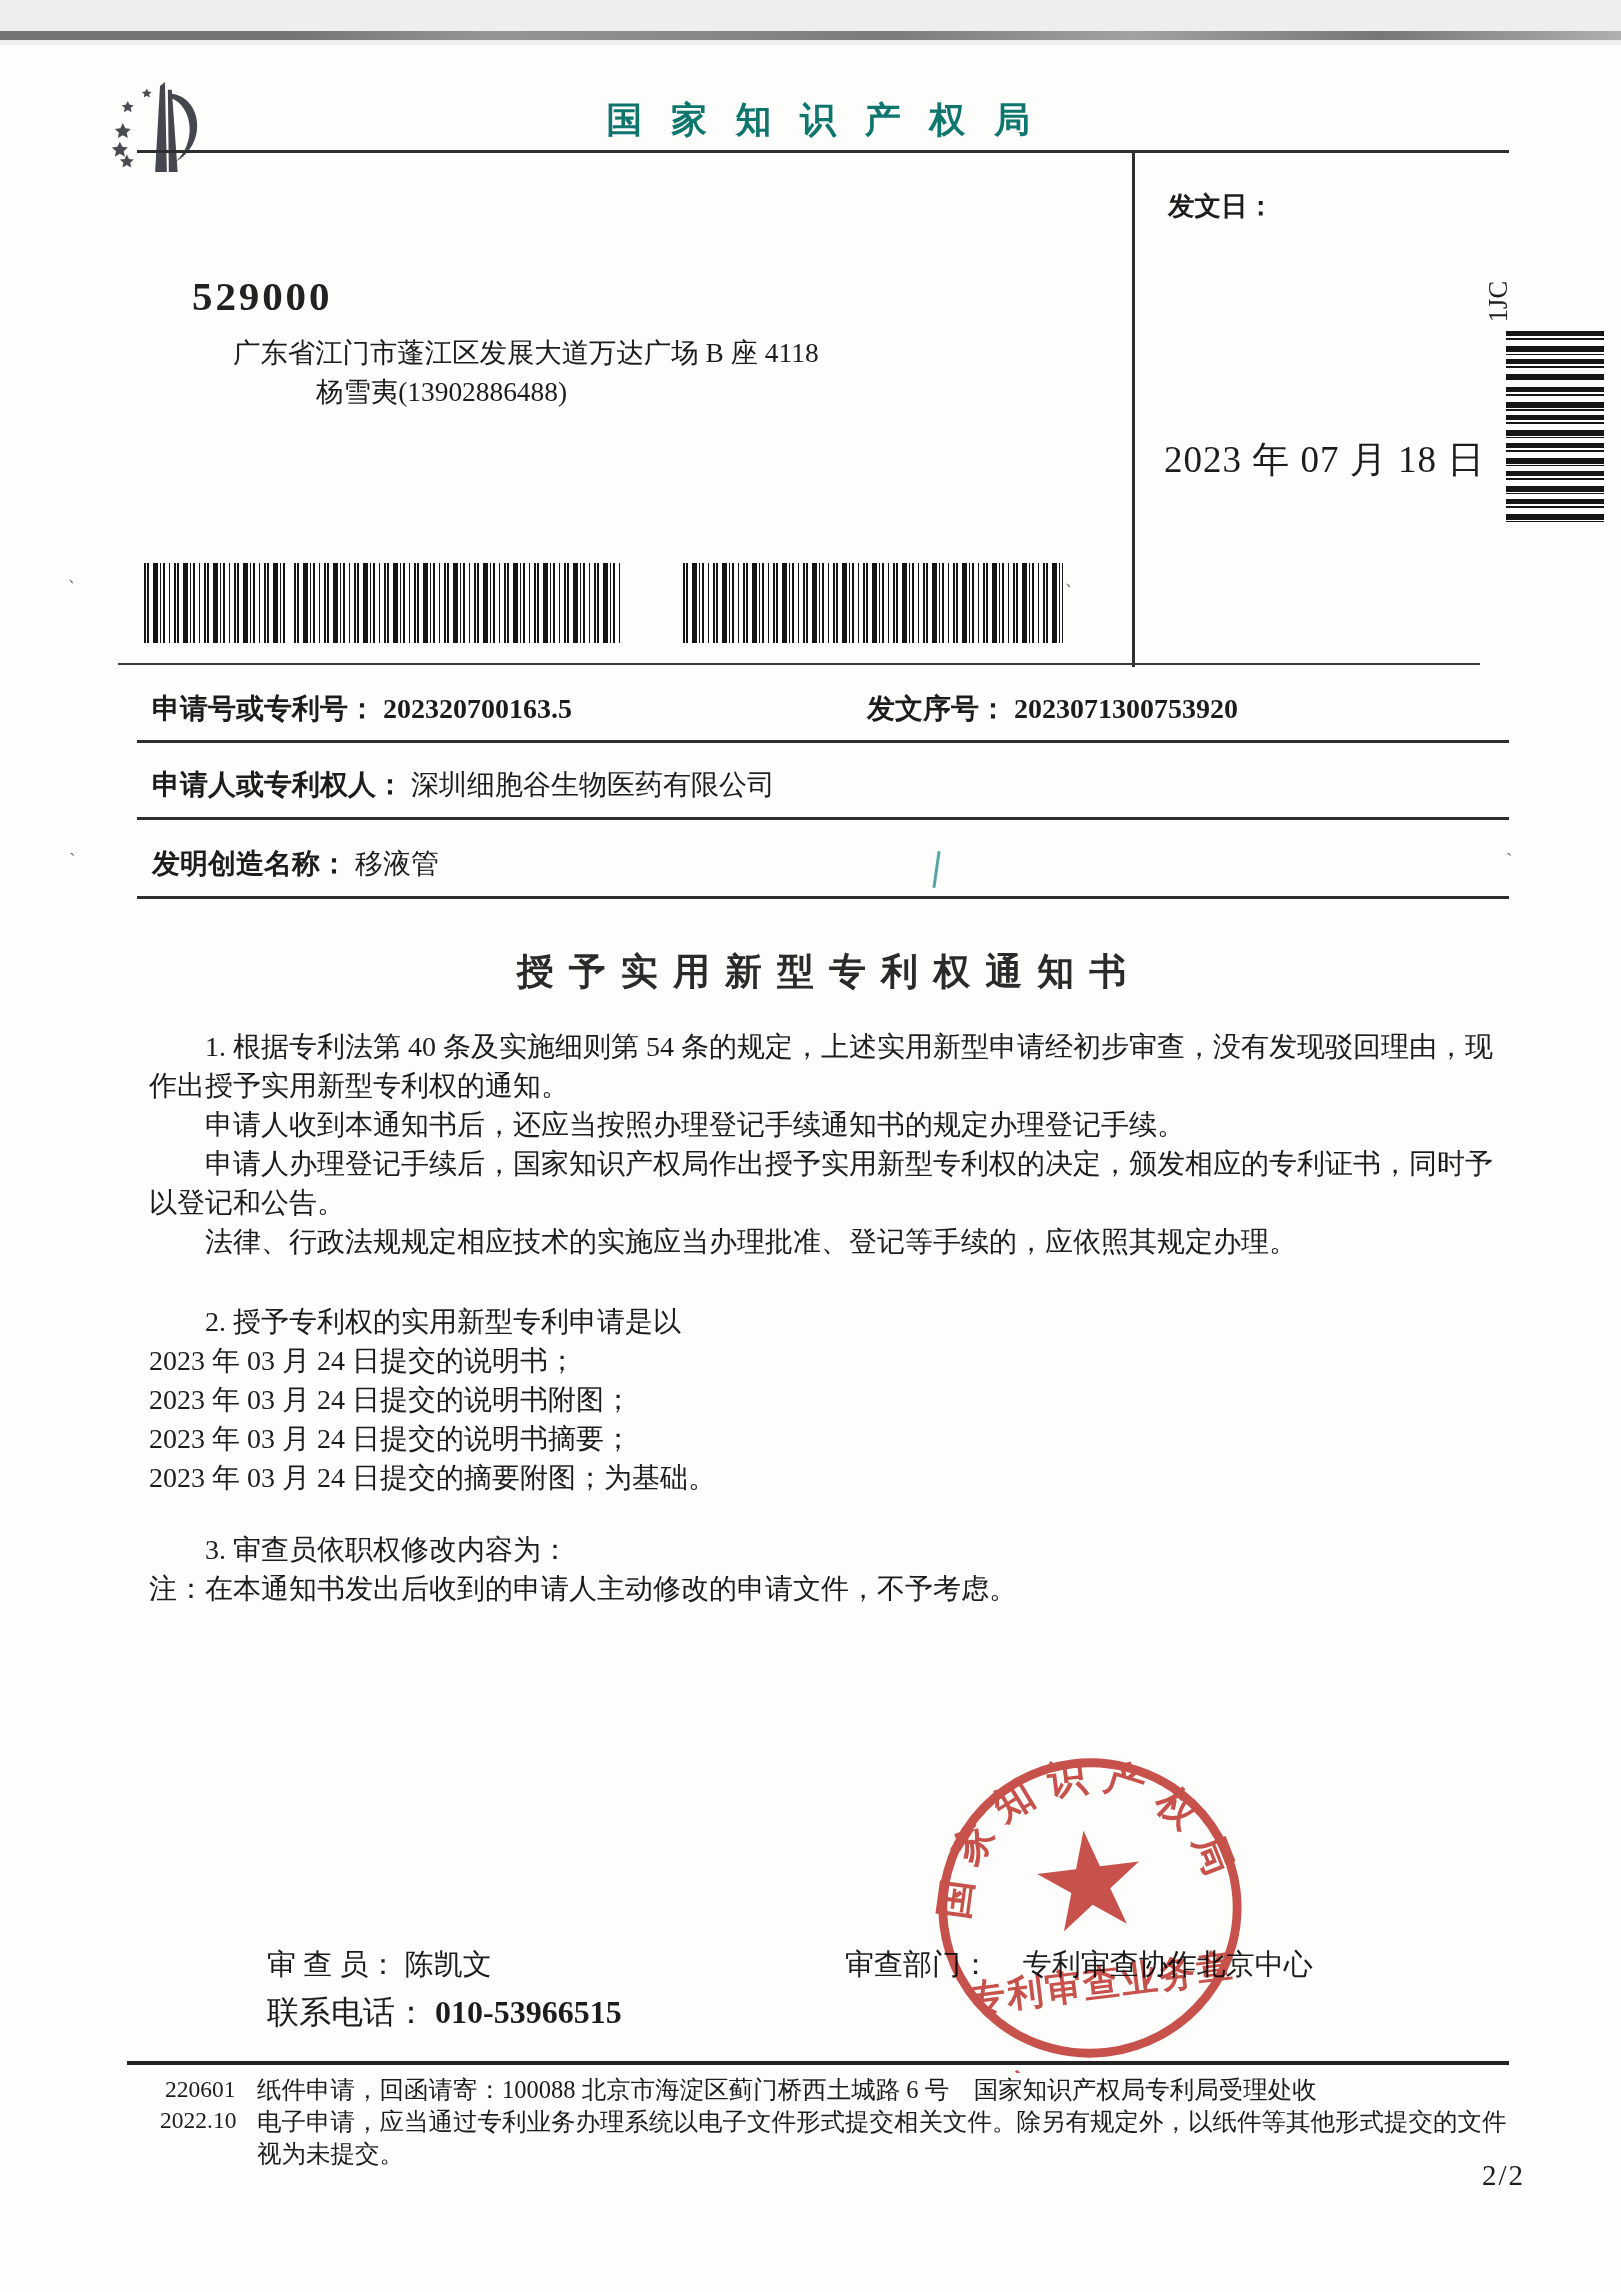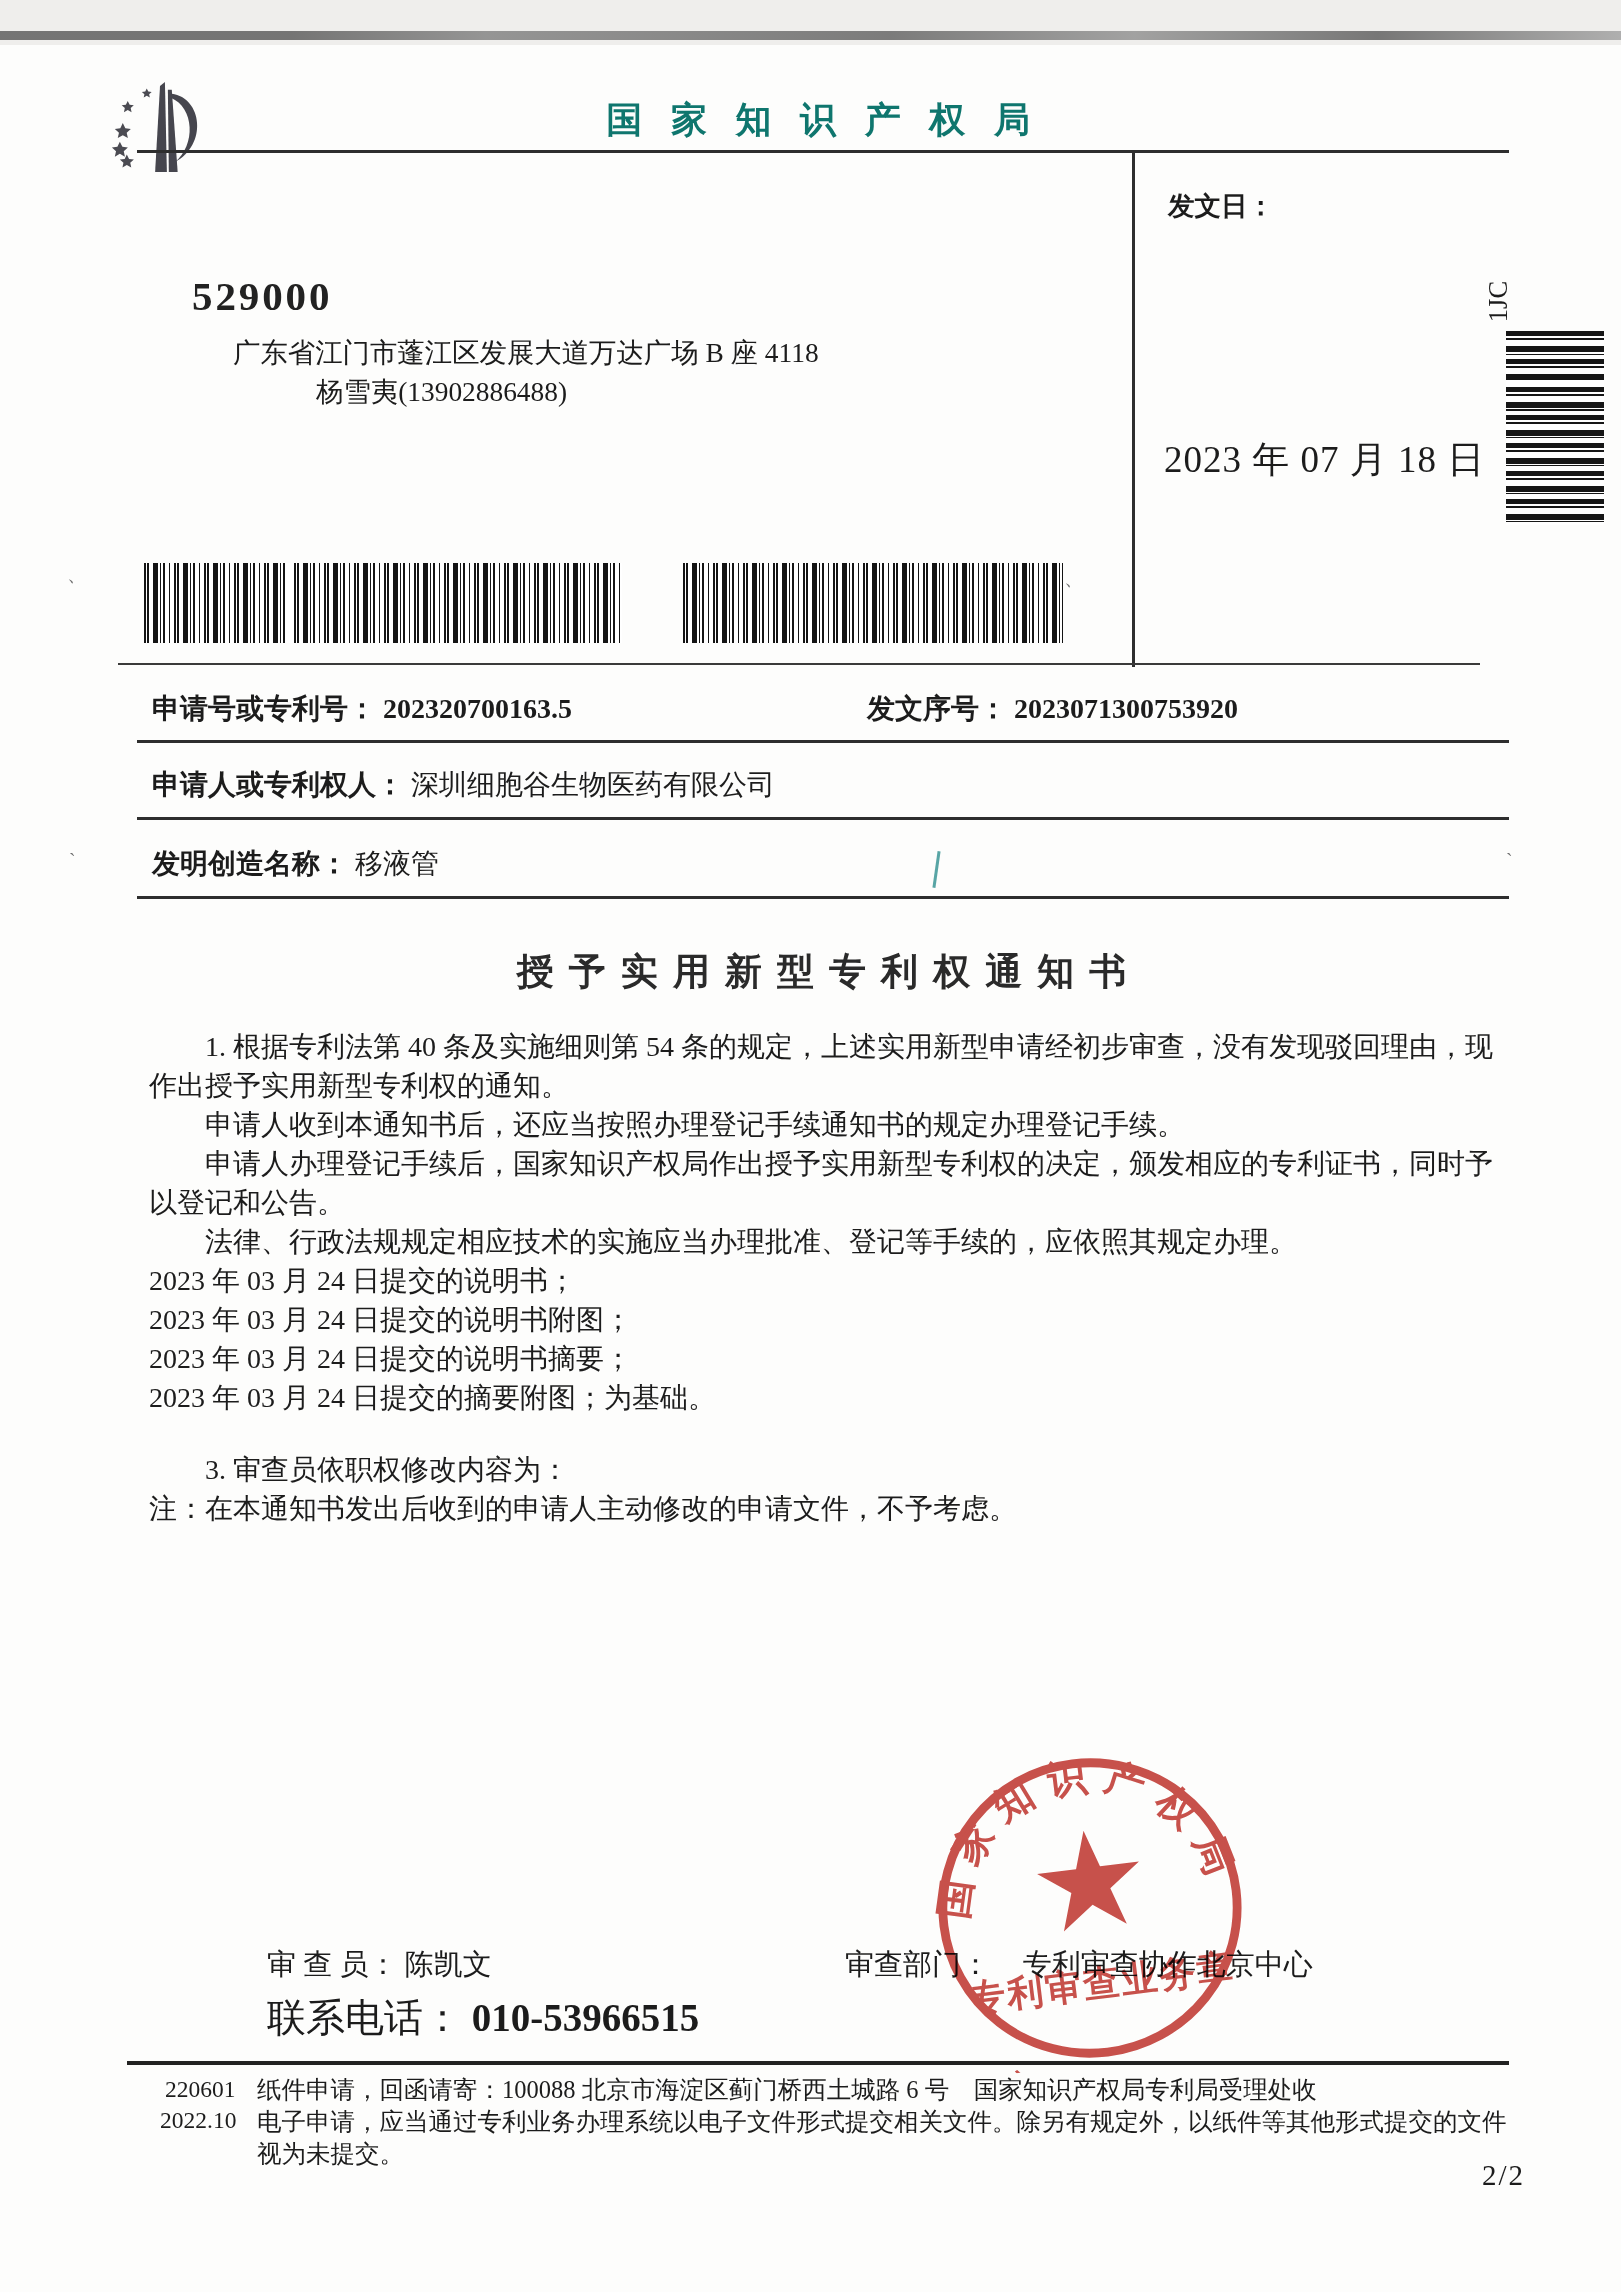--- a/index.html
+++ b/index.html
@@ -37,21 +37,21 @@
   .num{font-weight:bold;}
   
   .ntitle{left:137px;top:947px;width:1372px;text-align:center;font-size:37px;font-weight:bold;letter-spacing:2.9px;color:#2a2a2a;}
   .bodyblock{left:149px;top:1027px;width:1364px;font-size:28px;line-height:39px;}
   .bodyblock p{margin:0;text-indent:2em;}
   .bodyblock .flush{text-indent:0;}
   .gap2{margin-top:41px !important;}
   .gap3{margin-top:33px !important;}
   
   .examiner{left:267px;top:1945px;font-size:29px;}
-  .phone{left:267px;top:1991px;font-size:39px;text-align:right;}
+  .phone{left:267px;top:1991px;font-size:32px;text-align:right;}
   .dept{left:845px;top:1945px;font-size:29px;}
   .dept .v{margin-left:25.5px;}
   .exlbl{letter-spacing:0;}
   
   .seal{left:933px;top:1753px;width:314px;height:310px;transform:rotate(-7deg);
         opacity:.92;mix-blend-mode:multiply;}
   
   .frule{left:127px;top:2061px;width:1382px;height:3.9px;background:#222;}
   .formno{left:165px;top:2076px;font-size:23.5px;text-align:right;}
   .formdate{left:160px;top:2107px;font-size:23.5px;}
@@ -129,20 +129,21 @@
 </div>
 <div class="abs rule hr5"></div>
 
 <div class="abs ntitle">授 予 实 用 新 型 专 利 权 通 知 书</div>
 
 <div class="abs bodyblock">
   <p>1.  根据专利法第 40 条及实施细则第 54 条的规定，上述实用新型申请经初步审查，没有发现驳回理由，现作出授予实用新型专利权的通知。</p>
   <p>申请人收到本通知书后，还应当按照办理登记手续通知书的规定办理登记手续。</p>
   <p>申请人办理登记手续后，国家知识产权局作出授予实用新型专利权的决定，颁发相应的专利证书，同时予以登记和公告。</p>
   <p>法律、行政法规规定相应技术的实施应当办理批准、登记等手续的，应依照其规定办理。</p>
+  <p class="gap2">2.  授予专利权的实用新型专利申请是以</p>
   <p class="flush">2023 年 03 月 24 日提交的说明书；</p>
   <p class="flush">2023 年 03 月 24 日提交的说明书附图；</p>
   <p class="flush">2023 年 03 月 24 日提交的说明书摘要；</p>
   <p class="flush">2023 年 03 月 24 日提交的摘要附图；为基础。</p>
   <p class="gap3">3.  审查员依职权修改内容为：</p>
   <p class="flush">注：在本通知书发出后收到的申请人主动修改的申请文件，不予考虑。</p>
 </div>
 
 <div class="abs examiner">
   <span class="exlbl">审 查 员：</span>

